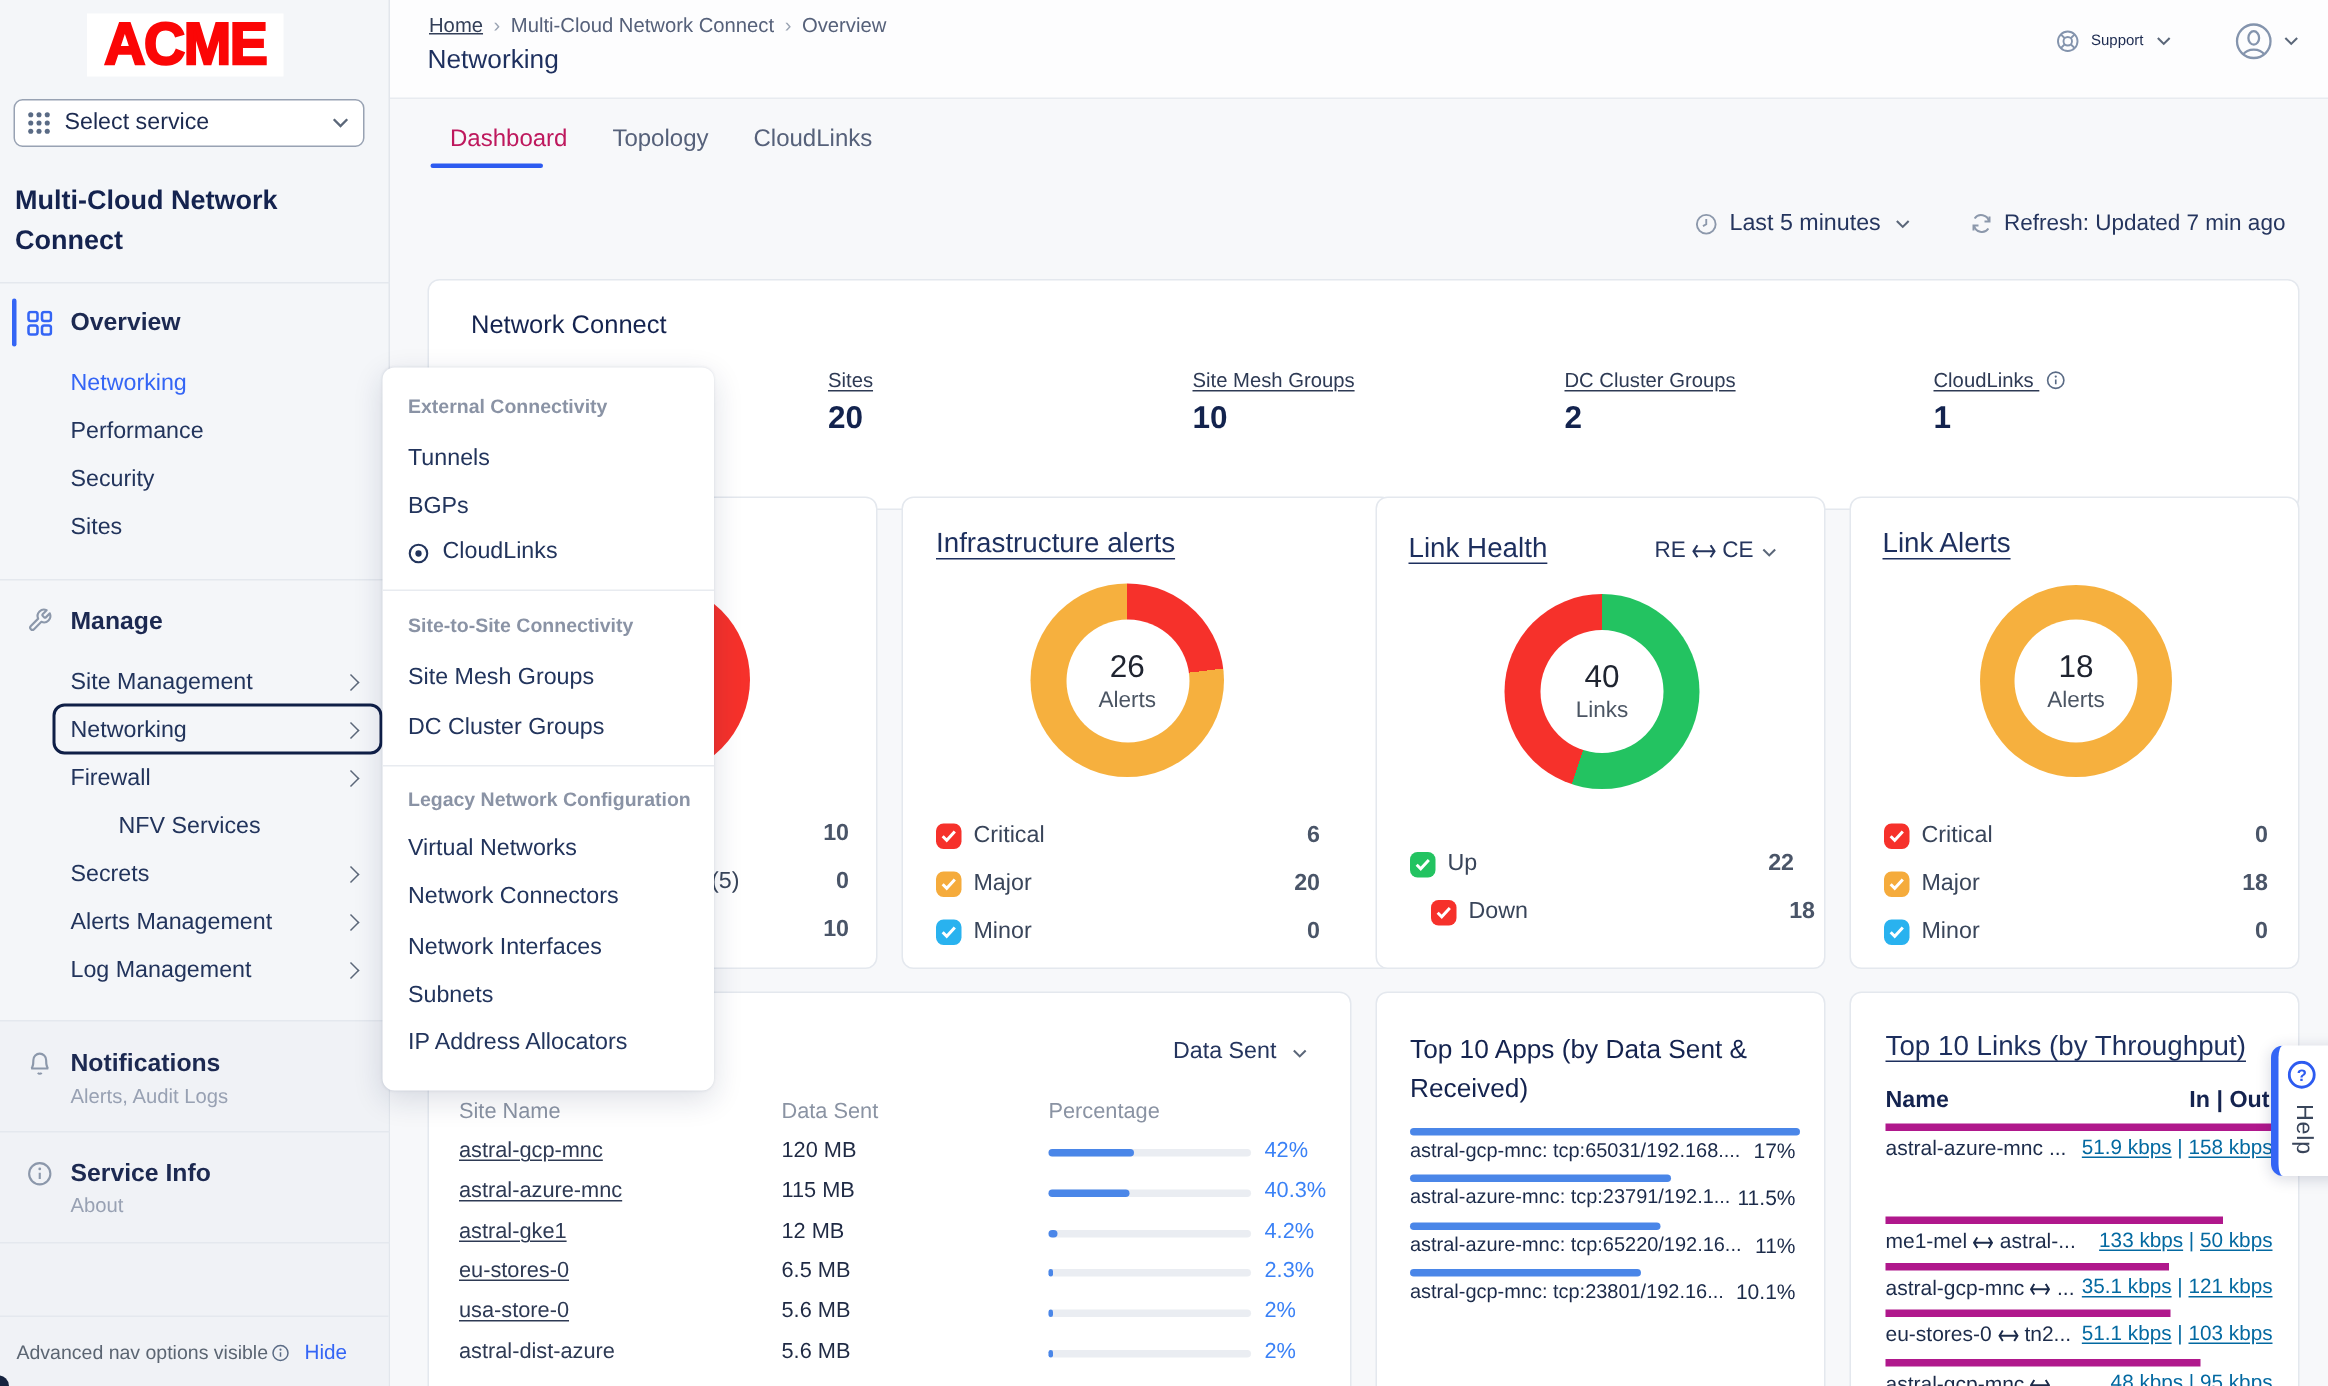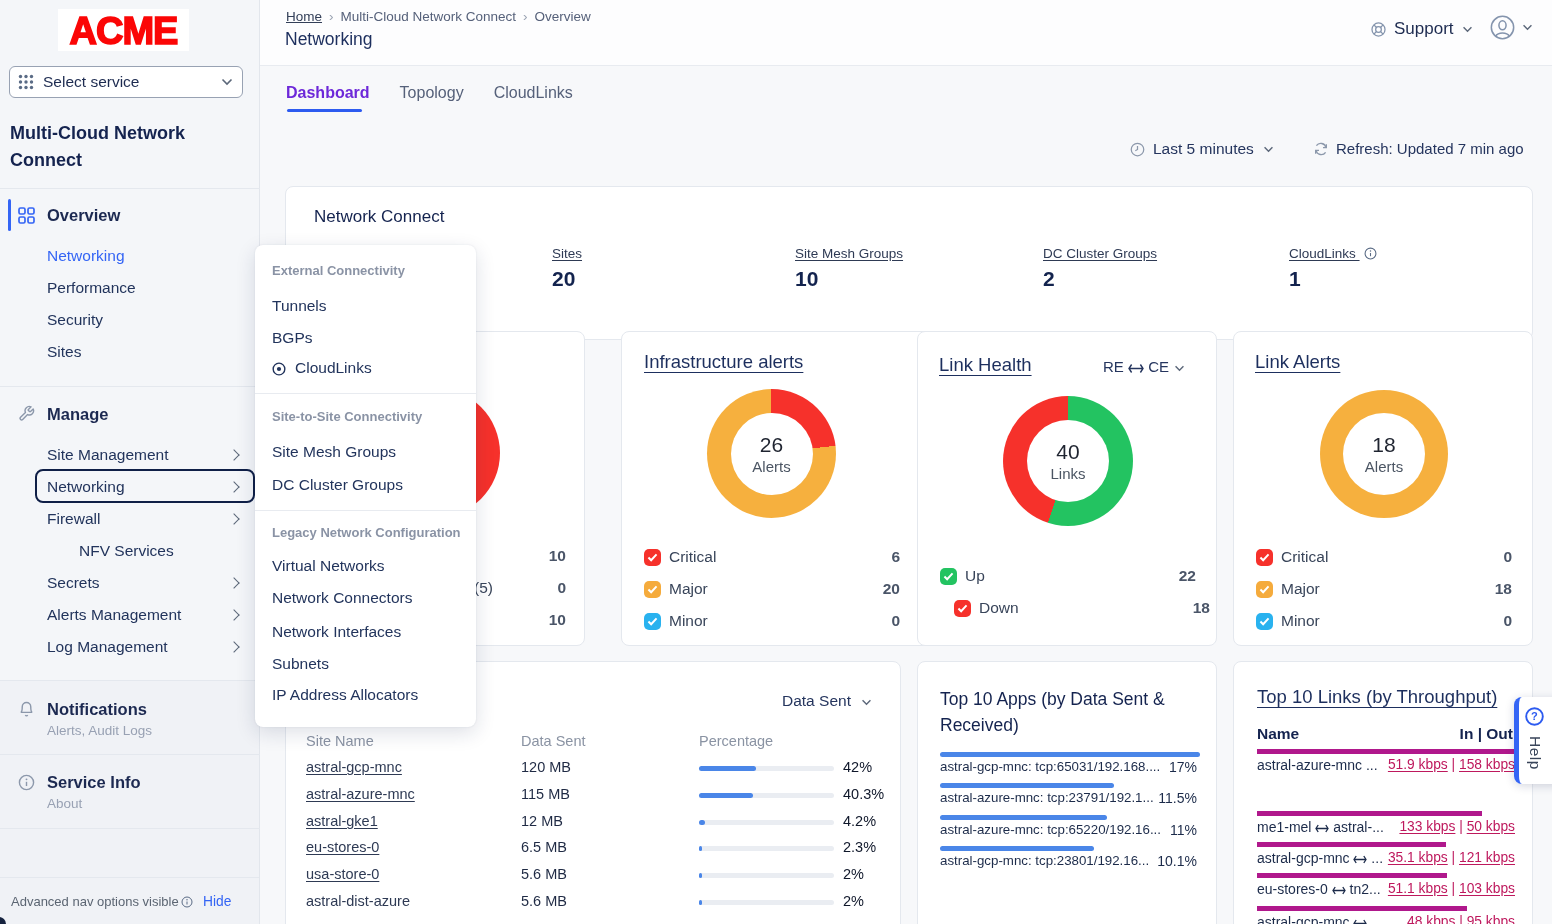--- a/index.html
+++ b/index.html
@@ -28,27 +28,27 @@
 #sidefoot .hide { position:absolute; left:203px; top:16px; font-size:13.8px; color:#3465f5; }
 #darkcorner { position:absolute; left:-9px; top:917px; width:15px; height:14px; background:#16233f; border-radius:0 7px 0 0; }
 svg.icon { display:block; }
 
 
 #header { position:absolute; left:260px; top:0; width:1292px; height:66px; background:#fdfdfe; border-bottom:1px solid #e8ebf0; }
 #crumbs { position:absolute; left:26px; top:9px; font-size:13.5px; color:#56617a; }
 #crumbs .home { color:#333f58; text-decoration:underline; }
 #crumbs .sep { margin:0 7px; color:#9aa3b2; }
 #ptitle { position:absolute; left:25px; top:29px; font-size:17.5px; color:#1d2f5e; }
-#support { position:absolute; left:1110px; top:19px; display:flex; align-items:center; color:#1d2b50; font-size:17px; }
+#support { position:absolute; left:1110px; top:19px; display:flex; align-items:center; color:#1d2b50; font-size:10px; }
 #avatar { position:absolute; left:1230px; top:15px; display:flex; align-items:center; }
 
 
 #tabs { position:absolute; left:286px; top:84px; font-size:16px; }
 #tabs span { margin-right:30px; color:#56617a; }
-#tabs .active { color:#6d28d9; font-weight:bold; }
+#tabs .active { color:#be185d; font-weight:normal;margin-left:14px; }
 #tabline { position:absolute; left:287px; top:109px; width:75px; height:3px; background:#2d5bf0; border-radius:2px; }
 
 
 #timerow { position:absolute; left:1130px; top:140px; display:flex; align-items:center; font-size:15.5px; color:#25355e; }
 #refreshrow { position:absolute; left:1313px; top:140px; display:flex; align-items:center; font-size:15px; color:#25355e; }
 
 
 .card { position:absolute; background:#fff; border:1px solid #e4e8ee; border-radius:8px; }
 .ctitle { font-size:18.5px; color:#1d2f5e; text-decoration:underline; text-underline-offset:4px; }
 
@@ -74,29 +74,29 @@
 
 .thead { font-size:14.5px; color:#8a93a3; }
 .bar { height:5px; border-radius:3px; background:#4a86e8; }
 .mbar { height:5px; background:#b0188c; }
 .u { text-decoration:underline; text-underline-offset:2px; }
 .srow { position:absolute; left:20px; width:576px; height:20px; font-size:14.5px; }
 .srow .sname { position:absolute; left:0; color:#2e3a54; }
 .srow .sdata { position:absolute; left:215px; color:#1f2a44; }
 .srow .strack { position:absolute; left:393px; top:7px; width:135px; height:5px; border-radius:3px; background:#eaedf2; }
 .srow .strack .bar { position:absolute; left:0; top:0; }
-.srow .spct { position:absolute; left:537px; color:#0f172a; }
+.srow .spct { position:absolute; left:537px; color:#3b82f6; }
 .arow { position:absolute; left:22px; width:257px; height:28px; }
 .arow .abar { position:absolute; left:0; top:2px; }
 .arow .atxt { position:absolute; left:0; top:9px; font-size:13.3px; color:#1c2b4a; white-space:nowrap; }
 .arow .apct { position:absolute; right:0; top:9px; font-size:14px; color:#1c2b4a; }
 .lrow { position:absolute; left:23px; width:258px; height:28px; }
 .lrow .mbar { position:absolute; left:0; top:0; }
 .lrow .ltxt { position:absolute; left:0; top:8px; font-size:14px; color:#1c2b4a; white-space:nowrap; }
-.lrow .lval { position:absolute; right:0; top:8px; font-size:13.8px; color:#be185d; }
+.lrow .lval { position:absolute; right:0; top:8px; font-size:13.8px; color:#0369a1; }
 
 
 #flyout { position:absolute; left:255px; top:245px; width:221px; height:482px; background:#fff; border-radius:8px; box-shadow:0 6px 20px rgba(20,35,79,.14), 0 0 2px rgba(20,35,79,.1); }
 #flyout .shead { position:absolute; left:17px; font-size:13px; font-weight:bold; color:#8a93a5; }
 #flyout .item { position:absolute; left:17px; font-size:15.5px; color:#22345c; }
 #flyout .fdiv { position:absolute; left:0; width:221px; border-top:1px solid #e8ebf0; }
 
 
 #help { position:absolute; left:1514px; top:697px; width:45px; height:87px; background:#fff; border-radius:8px 0 0 8px; border-left:5px solid #3465f5; box-shadow:0 2px 10px rgba(20,35,79,.18); }
 #help .q { position:absolute; left:6px; top:10px; }
@@ -309,21 +309,21 @@
       <span class="cbx red">
         <svg width="11" height="9" viewBox="0 0 12 10">
           <path d="M1.5 5 L4.5 8 L10.5 1.5" fill="none" stroke="#fff" stroke-width="2.2"></path>
         </svg>
       </span>
       <span class="lab">Offline</span>
       <span class="val">10</span>
     </div>
 </div>
 
-<div class="card" id="c2" style="left:601px; top:331px; width:328px; height:315px;margin-left:20px;">
+<div class="card" id="c2" style="left:601px; top:331px; width:328px; height:315px;">
   <div class="ctitle" style="position:absolute;left:22px;top:19px;">Infrastructure alerts</div>
   <div class="donut" style="left:85px; top:57px; width:129px; height:129px; background:conic-gradient(#f6312b 0deg 83deg, #f6b03e 83deg 360deg);">
     <div class="hole" style="left:23.5px; top:23.5px; width:82px; height:82px;">
         <span class="num">26</span>
         <span class="lab">Alerts</span>
       </div>
   </div>
   <div class="legrow" style="left:22px; top:216px; width:256px;">
       <span class="cbx red">
         <svg width="11" height="9" viewBox="0 0 12 10">

